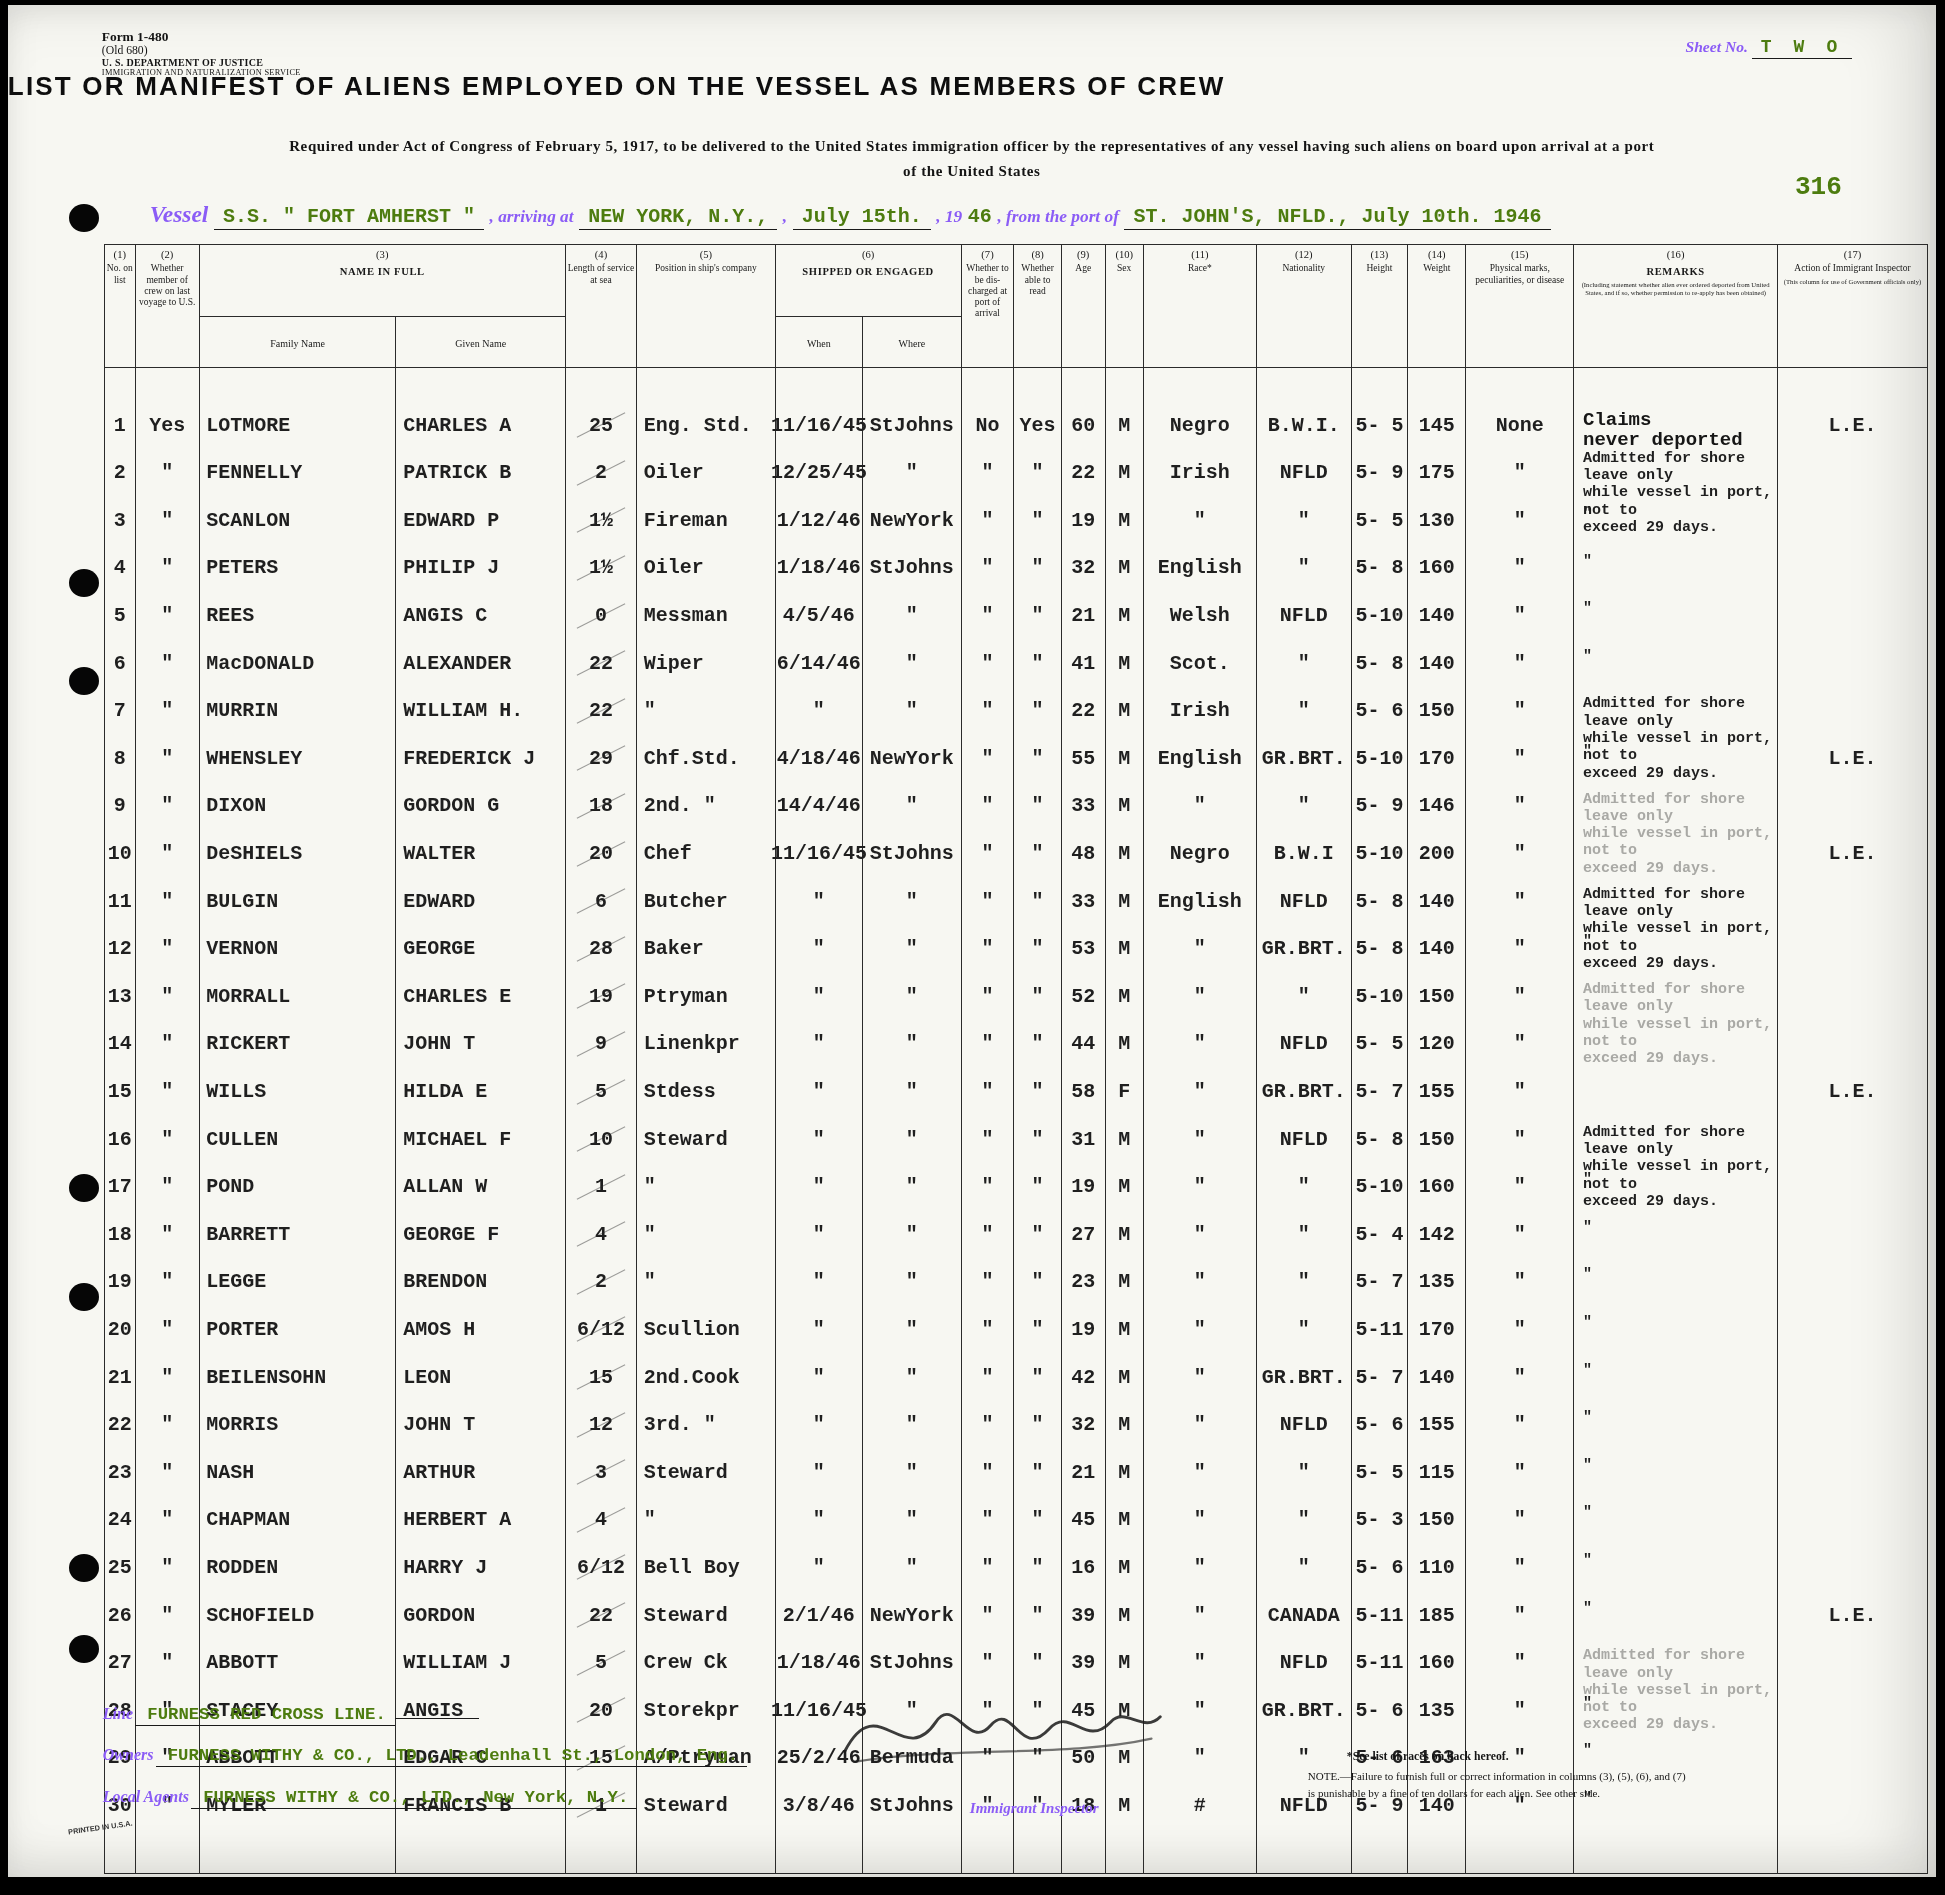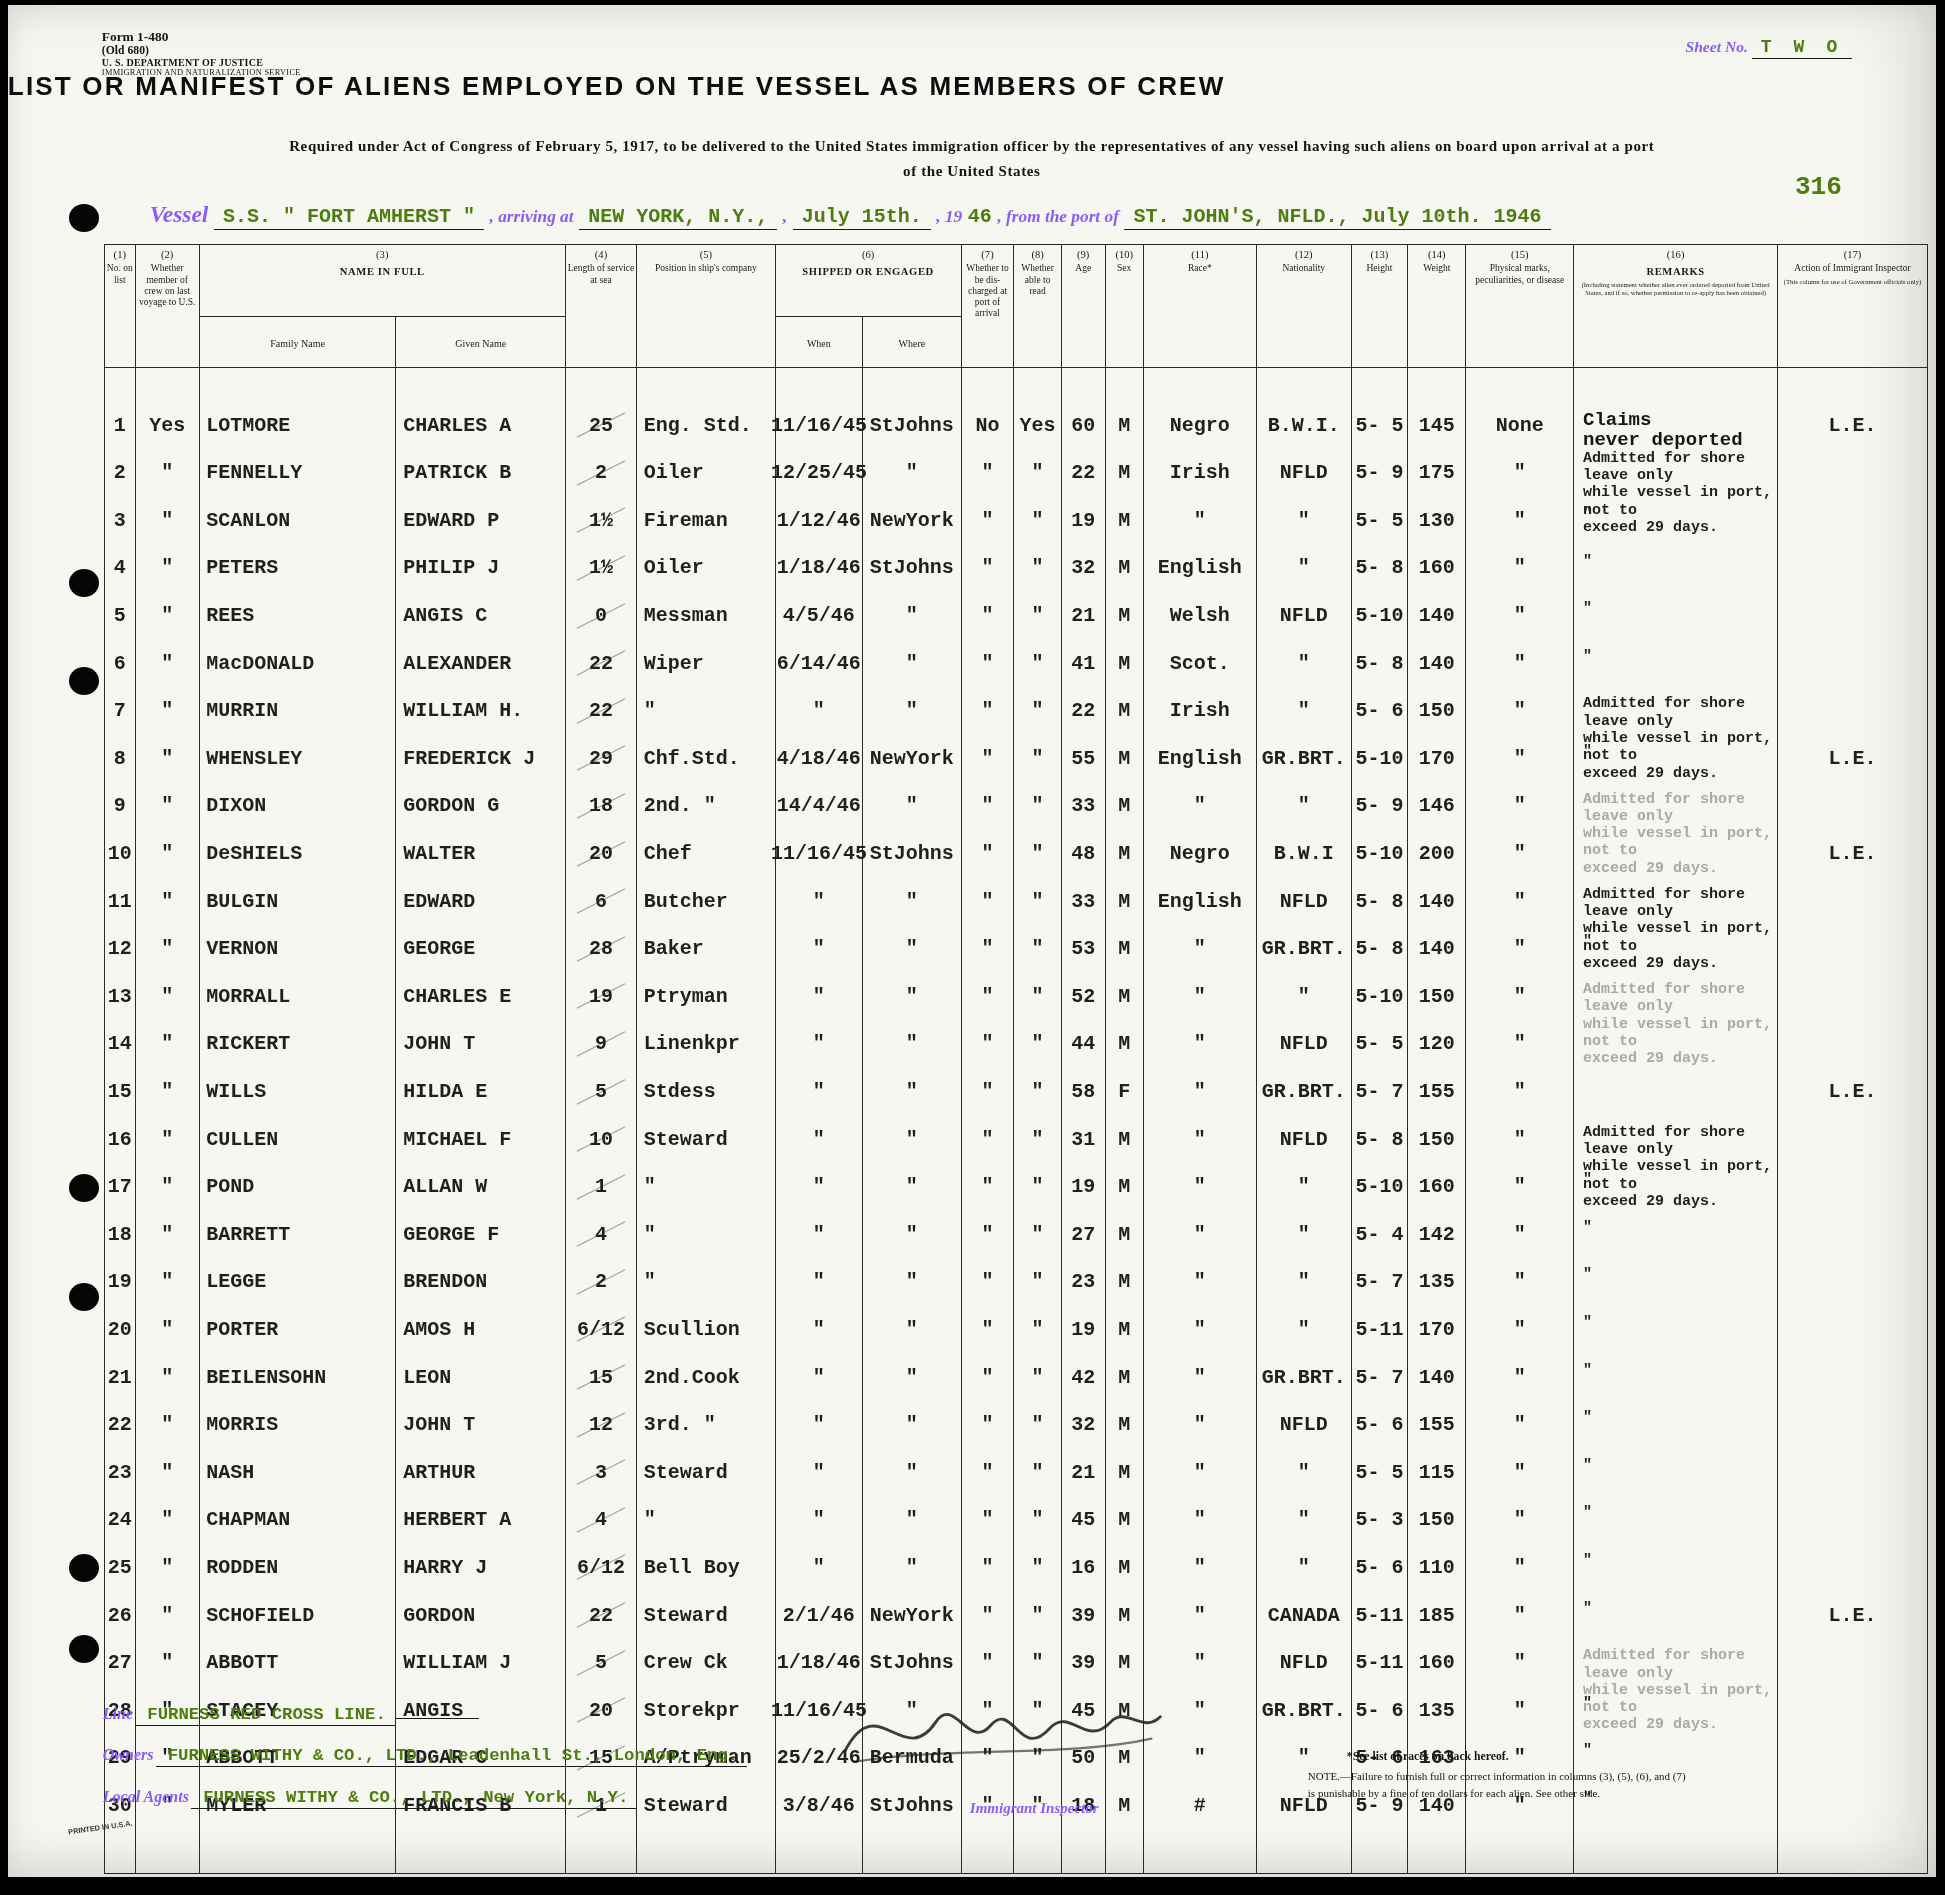--- a/index.html
+++ b/index.html
@@ -8,21 +8,21 @@
   .paper{position:absolute;left:7.8px;top:4.5px;width:1928px;height:1872px;background:#f7f7f2;
          box-shadow:inset -33px 0 61px rgba(0,0,0,.10), inset 0 -19px 39px rgba(0,0,0,.06), inset 0 10px 22px rgba(0,0,0,.04);}
   .hole{position:absolute;left:61px;width:30px;height:28px;border-radius:50%;background:#060606;}
 
   .typed{font-family:"Liberation Mono", monospace;font-weight:700;color:#4d7c0f;}
   .plabel{font-family:"Liberation Serif", serif;font-style:italic;font-weight:700;color:#8b5cf6;}
   .u{border-bottom:1.7px solid #1a1a1a;padding:0 9px 1.1px 9px;white-space:nowrap;}
 
   .form-id{position:absolute;left:94px;top:24.5px;color:#141414;line-height:1.12;}
   .form-id .l1{font-size:13.4px;font-weight:700;font-family:"Liberation Serif",serif;}
-  .form-id .l2{font-size:11.7px;font-weight:700;}
+  .form-id .l2{font-size:11.7px;font-weight:400;}
   .form-id .l3{font-size:10px;font-weight:700;letter-spacing:0.3px;}
   .form-id .l4{font-size:8.4px;letter-spacing:0.3px;}
 
   .sheet-no{position:absolute;right:84px;top:32px;font-size:15.6px;}
   .sheet-no .typed{font-size:18px;letter-spacing:5.6px;}
 
   .doc-title{position:absolute;left:0;top:66px;width:100%;text-align:left;
     font-family:"Liberation Sans", sans-serif;font-weight:700;font-size:26px;letter-spacing:2.2px;color:#0e0e0e;}
   .subtitle{position:absolute;left:0;width:100%;text-align:center;
     font-family:"Liberation Serif", serif;font-weight:700;font-size:15px;letter-spacing:0.6px;color:#141414;}

